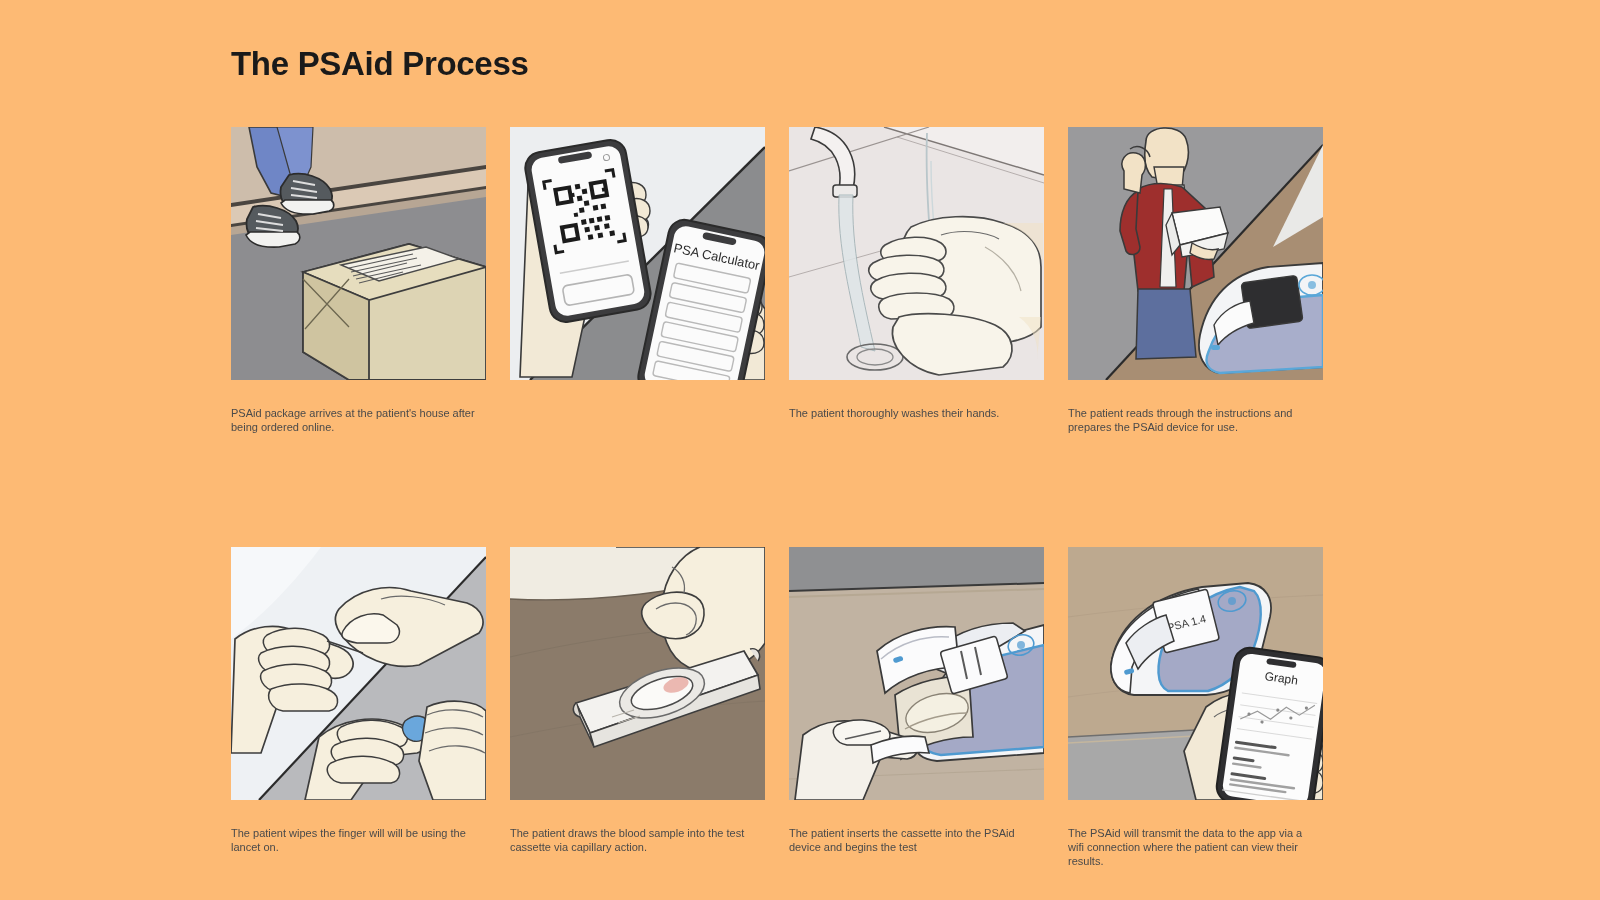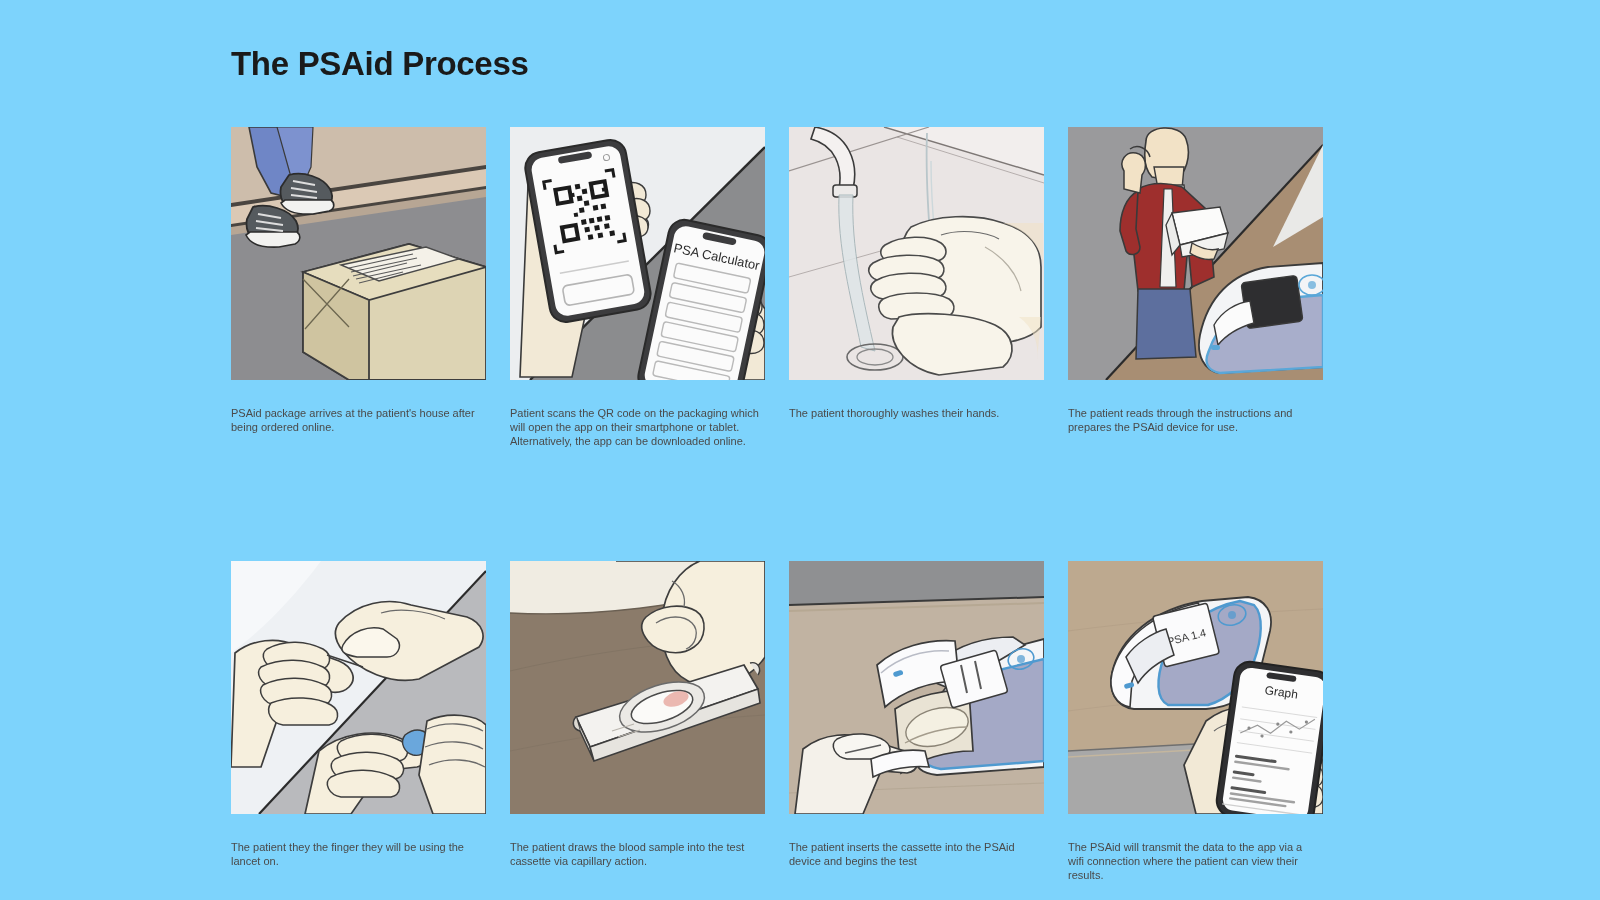--- a/index.html
+++ b/index.html
@@ -12,21 +12,21 @@
     width: 1600px;
     height: 900px;
     font-family: "Liberation Sans", sans-serif;
     color: #3b3b3b;
     overflow: hidden;
   }
   .page {
     position: relative;
     width: 1600px;
     height: 900px;
-    background: #7dd3fc;
+    background: #fdba74;
   }
   .page-title {
     position: absolute;
     left: 231px;
     top: 45px;
     font-size: 33px;
     font-weight: bold;
     letter-spacing: -0.3px;
     color: #1a1a1a;
     white-space: nowrap;
@@ -185,21 +185,20 @@
                 <rect x="156" y="164" width="76" height="15" rx="3"></rect>
                 <rect x="156" y="184" width="76" height="15" rx="3"></rect>
                 <rect x="156" y="204" width="76" height="15" rx="3"></rect>
                 <rect x="156" y="224" width="76" height="15" rx="3"></rect>
                 <rect x="156" y="244" width="76" height="15" rx="3"></rect>
               </g>
               <rect x="158" y="264" width="72" height="16" rx="4" fill="#1f6fc4"></rect>
             </g>
           </svg>
         </div>
-        <div class="caption">Patient scans the QR code on the packaging which will open the app on their smartphone or tablet. Alternatively, the app can be downloaded online.</div>
       </div>
 
       <div class="cell">
         <div class="panel">
           <svg class="fill" viewBox="0 0 255 253" preserveAspectRatio="none">
             <rect x="0" y="0" width="255" height="253" fill="#e9e4e3"></rect>
             <path d="M0 0 L255 0 L255 253 L0 253 Z" fill="#eae5e4"></path>
             <path d="M95 0 L255 48 L255 0 Z" fill="#f2eeed"></path>
             <path d="M95 0 L255 48" stroke="#7d7775" stroke-width="1.4" fill="none"></path>
             <path d="M108 10 L255 56" stroke="#b5aead" stroke-width="1" fill="none"></path>
@@ -295,21 +294,21 @@
             <path d="M100 216 C120 206 146 208 162 216 C172 222 170 234 160 236 L110 236 C98 234 92 222 100 216 Z" fill="#f6efdd" stroke="#3d3d3d" stroke-width="1.5"></path>
 
             <path d="M174 174 C184 166 196 168 198 178 C200 188 192 196 182 194 C174 192 168 182 174 174 Z" fill="#6aa7dc" stroke="#3d3d3d" stroke-width="1.4"></path>
 
             <path d="M196 160 C218 150 246 154 255 164 L255 253 L202 253 L188 214 Z" fill="#f6efdd" stroke="#3d3d3d" stroke-width="1.7"></path>
             <path d="M196 168 C214 160 238 162 252 170" fill="none" stroke="#6a6a6a" stroke-width="1.3"></path>
             <path d="M194 186 C214 178 238 180 252 188" fill="none" stroke="#6a6a6a" stroke-width="1.3"></path>
             <path d="M198 204 C218 196 240 198 254 206" fill="none" stroke="#6a6a6a" stroke-width="1.3"></path>
           </svg>
         </div>
-        <div class="caption">The patient they the finger they will be using the lancet on.</div>
+        <div class="caption">The patient wipes the finger will will be using the lancet on.</div>
       </div>
 
       <div class="cell">
         <div class="panel">
           <svg class="fill" viewBox="0 0 255 253" preserveAspectRatio="none">
             <rect x="0" y="0" width="255" height="253" fill="#8b7b6a"></rect>
             <path d="M0 0 L255 0 L255 20 C180 46 80 56 0 52 Z" fill="#f0ece2"></path>
             <path d="M0 52 C80 56 180 46 255 20" fill="none" stroke="#6a5f52" stroke-width="1.4"></path>
             <path d="M0 110 C60 96 150 80 255 76" fill="none" stroke="#7a6d5e" stroke-width="1" opacity="0.5"></path>
             <path d="M0 190 C70 176 160 160 255 154" fill="none" stroke="#7a6d5e" stroke-width="1" opacity="0.4"></path>

